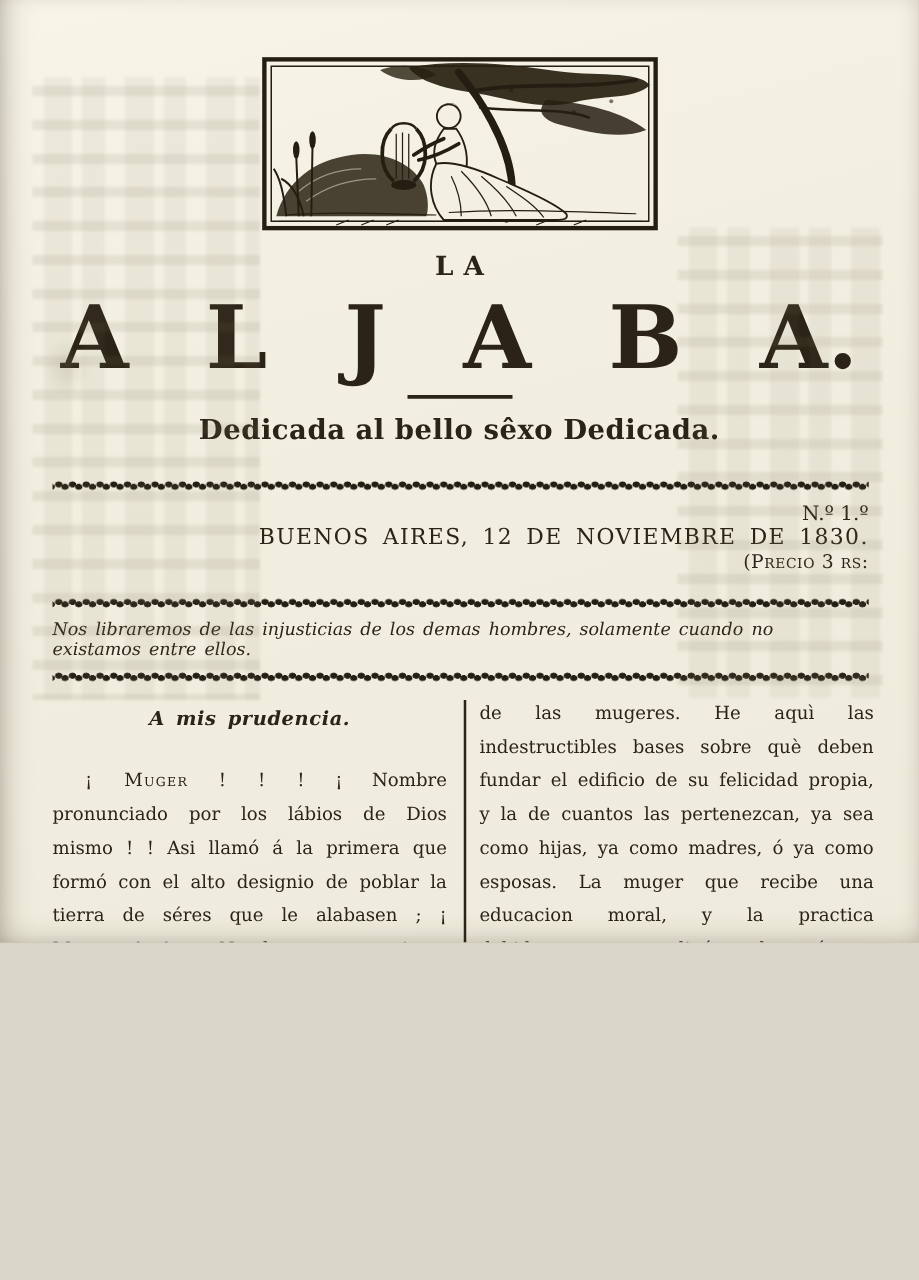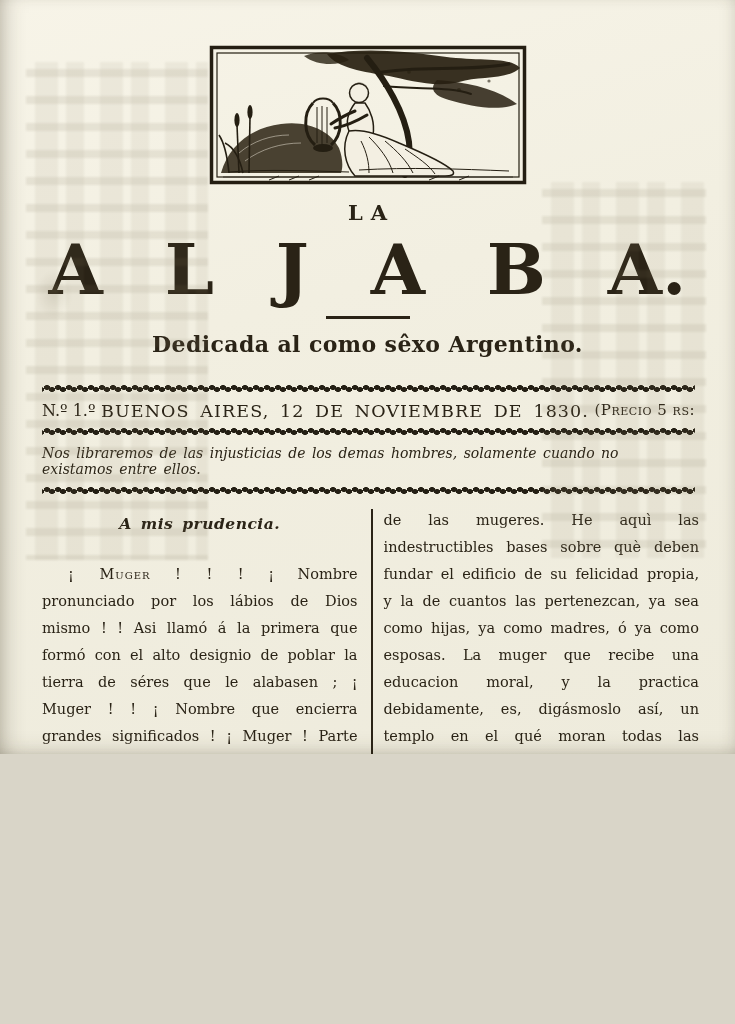--- a/index.html
+++ b/index.html
@@ -42,22 +42,23 @@
   .title-rule{width:84px;height:3px;background:#2a2316;margin:10px auto 12px;}
   .mast-subtitle{text-align:center;font-size:22px;font-weight:bold;letter-spacing:.4px;}
   .ornament-row{
     height:9px;margin:0 40px 0 42px;
     background:
       radial-gradient(ellipse 4.6px 3.6px at 5px 3.5px, #241f14 62%, rgba(36,31,20,0) 70%) 0 0/11px 9px repeat-x,
       radial-gradient(ellipse 4.6px 3.6px at 5px 5.5px, #241f14 62%, rgba(36,31,20,0) 70%) 5px 0/11px 9px repeat-x;
   }
   .ornament-row.first{margin-top:27px;}
   .dateline{
-    display:flex;align-items:flex-start;
-    margin:8px 40px 6px 42px;
+    display:flex;align-items:flex-end;
+    margin:8px 40px 20px 42px;
+    flex-direction:column;
   }
   .issue-number{font-size:16px;white-space:nowrap;}
   .place-date{flex:1;text-align:center;font-size:17.5px;letter-spacing:1.1px;word-spacing:4px;white-space:nowrap;}
   .price{font-size:15px;font-variant:small-caps;letter-spacing:.5px;white-space:nowrap;}
   .motto{
     text-align:left;font-style:italic;font-size:14px;
     margin:9px 40px 9px 42px;word-spacing:2px;
   }
   .columns{
     display:flex;align-items:stretch;
@@ -142,28 +143,28 @@
     <div class="mast-la">LA</div>
     <div class="mast-title">
         <span>A</span>
         <span>L</span>
         <span>J</span>
         <span>A</span>
         <span>B</span>
         <span>A.</span>
       </div>
     <div class="title-rule"></div>
-    <div class="mast-subtitle">Dedicada al como sêxo Argentino.</div>
+    <div class="mast-subtitle">Dedicada al bello sêxo Dedicada.</div>
   </div>
 
   <div class="ornament-row first"></div>
   <div class="dateline">
     <span class="issue-number">N.º 1.º</span>
     <span class="place-date">BUENOS AIRES, 12 DE NOVIEMBRE DE 1830.</span>
-    <span class="price">(Precio 5 rs:</span>
+    <span class="price">(Precio 3 rs:</span>
   </div>
   <div class="ornament-row"></div>
   <div class="motto">Nos libraremos de las injusticias de los demas hombres, solamente cuando no existamos entre ellos.</div>
   <div class="ornament-row"></div>
 
   <div class="columns">
     <div class="col col-left">
       <div class="article-heading">A mis prudencia.</div>
       <p class="indent"><span class="smallcaps">¡ Muger ! ! !</span><span>  ¡ Nombre pronunciado por los lábios de Dios mismo ! ! Asi llamó á la primera que formó con el alto designio de poblar la tierra de séres que le alabasen ; ¡ Muger ! !  ¡ Nombre que encierra grandes significados !  ¡ Muger !  Parte esencial del universo ; columna de los estados ; honor, gloria, ornamento, y brillo de la sociedad, y adorno de las concurrencias privadas ; dulce compañera y consoladora del hombre aislado ; legisladora del òrden doméstico ; ecònoma,  administradora, de los caudales que el afan y desvelos del hombre deposita, en las arcas de su prudencia ......... En fin ¿qué bien no encierra en sí la palabra </span></p>
     </div>

